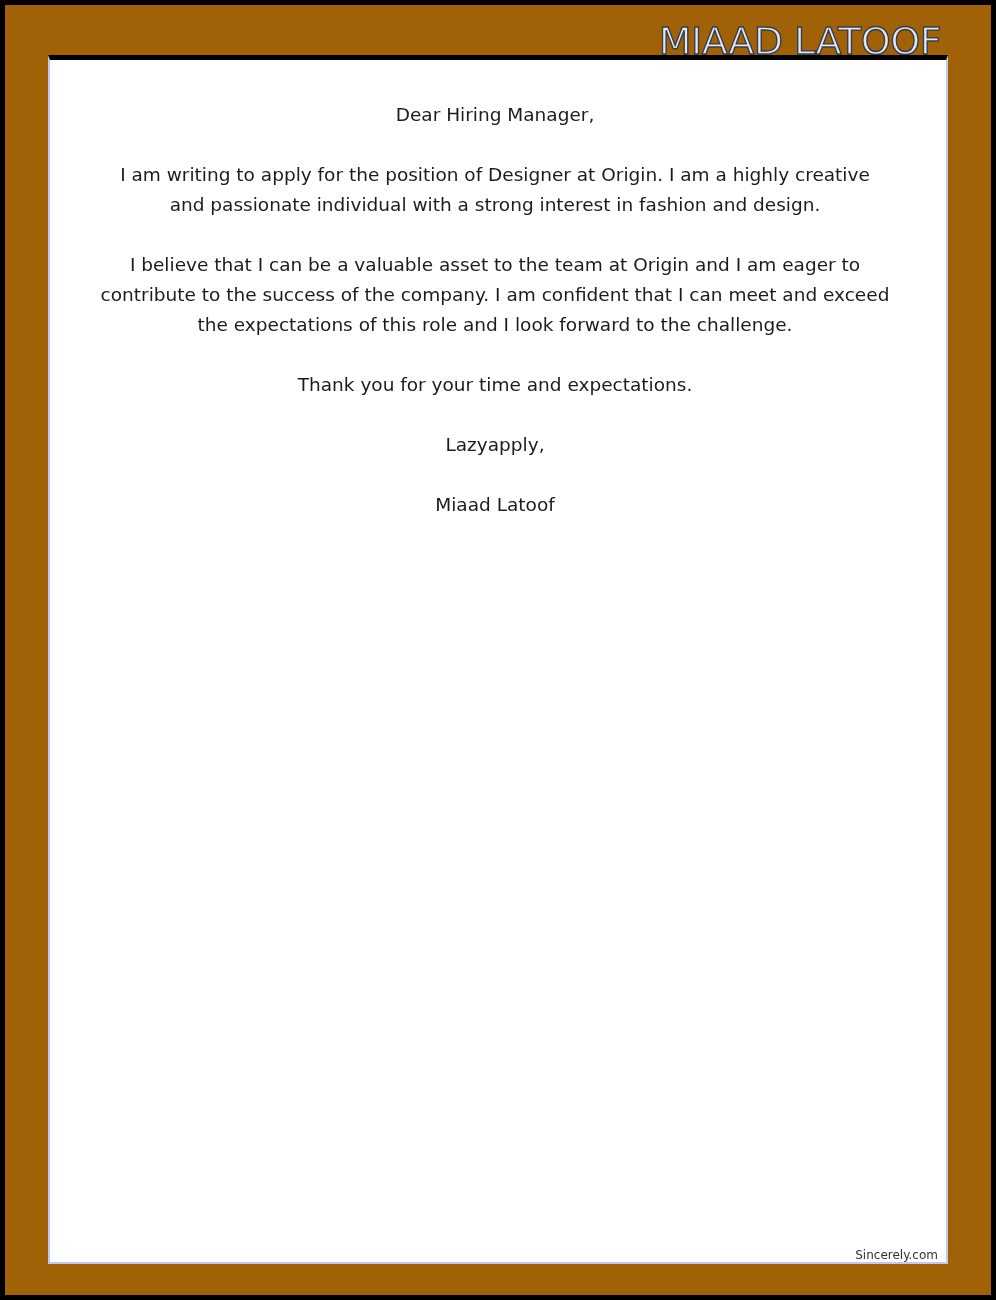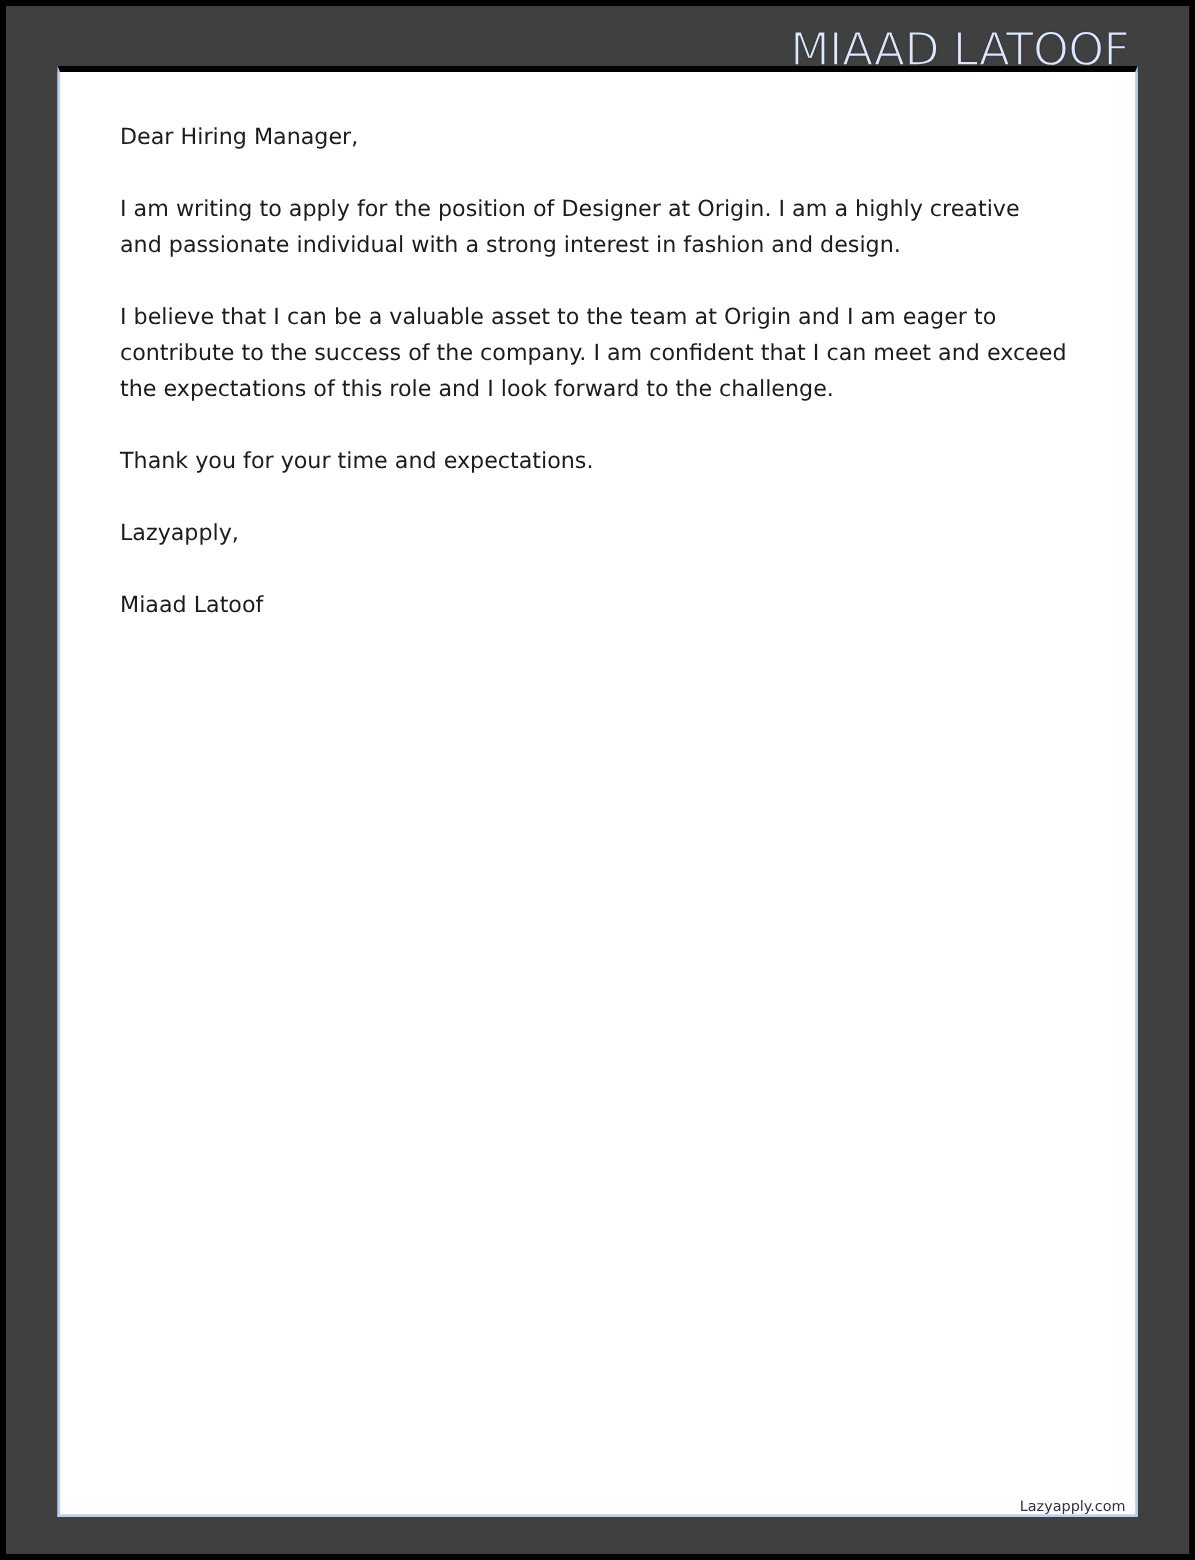--- a/index.html
+++ b/index.html
@@ -7,21 +7,21 @@
       width: 996px; height: 1300px;
       background: #000;
       font-family: "DejaVu Sans", sans-serif;
       position: relative;
       overflow: hidden;
     }
     .frame {
       position: absolute;
       left: 5px; top: 5px;
       width: 986px; height: 1290px;
-      background: #404040;
+      background: #a16207;
     }
     .title {
       position: absolute;
       right: 50px;
       top: 14px;
       font-family: "DejaVu Sans", sans-serif;
       font-size: 38px;
       font-weight: normal;
       letter-spacing: -0.5px;
       color: #dfe7fb;
@@ -40,21 +40,21 @@
       border-bottom: 2px solid #b7cdf5;
     }
     .content {
       position: absolute;
       left: 50px; top: 40px;
       width: 790px;
       font-size: 18.5px;
       line-height: 30px;
       color: #1c1c1c;
     }
-    .content p { margin: 0 0 30px 0; }
+    .content p { margin: 0 0 30px 0; text-align: center; }
     .content p.sig { margin-bottom: 10px; }
     .date {
       color: #2f8ee6;
       margin: 0;
       line-height: 30px;
     }
     .footer {
       position: absolute;
       right: 8px; bottom: 0px;
       font-size: 12px;
@@ -69,15 +69,15 @@
 
   <div class="page">
     <div class="content">
       <p>Dear Hiring Manager,</p>
       <p>I am writing to apply for the position of Designer at Origin. I am a highly creative and passionate individual with a strong interest in fashion and design.</p>
       <p>I believe that I can be a valuable asset to the team at Origin and I am eager to contribute to the success of the company. I am confident that I can meet and exceed the expectations of this role and I look forward to the challenge.</p>
       <p>Thank you for your time and expectations.</p>
       <p>Lazyapply,</p>
       <p class="sig">Miaad Latoof</p>
     </div>
-    <div class="footer">Lazyapply.com</div>
+    <div class="footer">Sincerely.com</div>
   </div>
 </div>
 
 </body></html>

